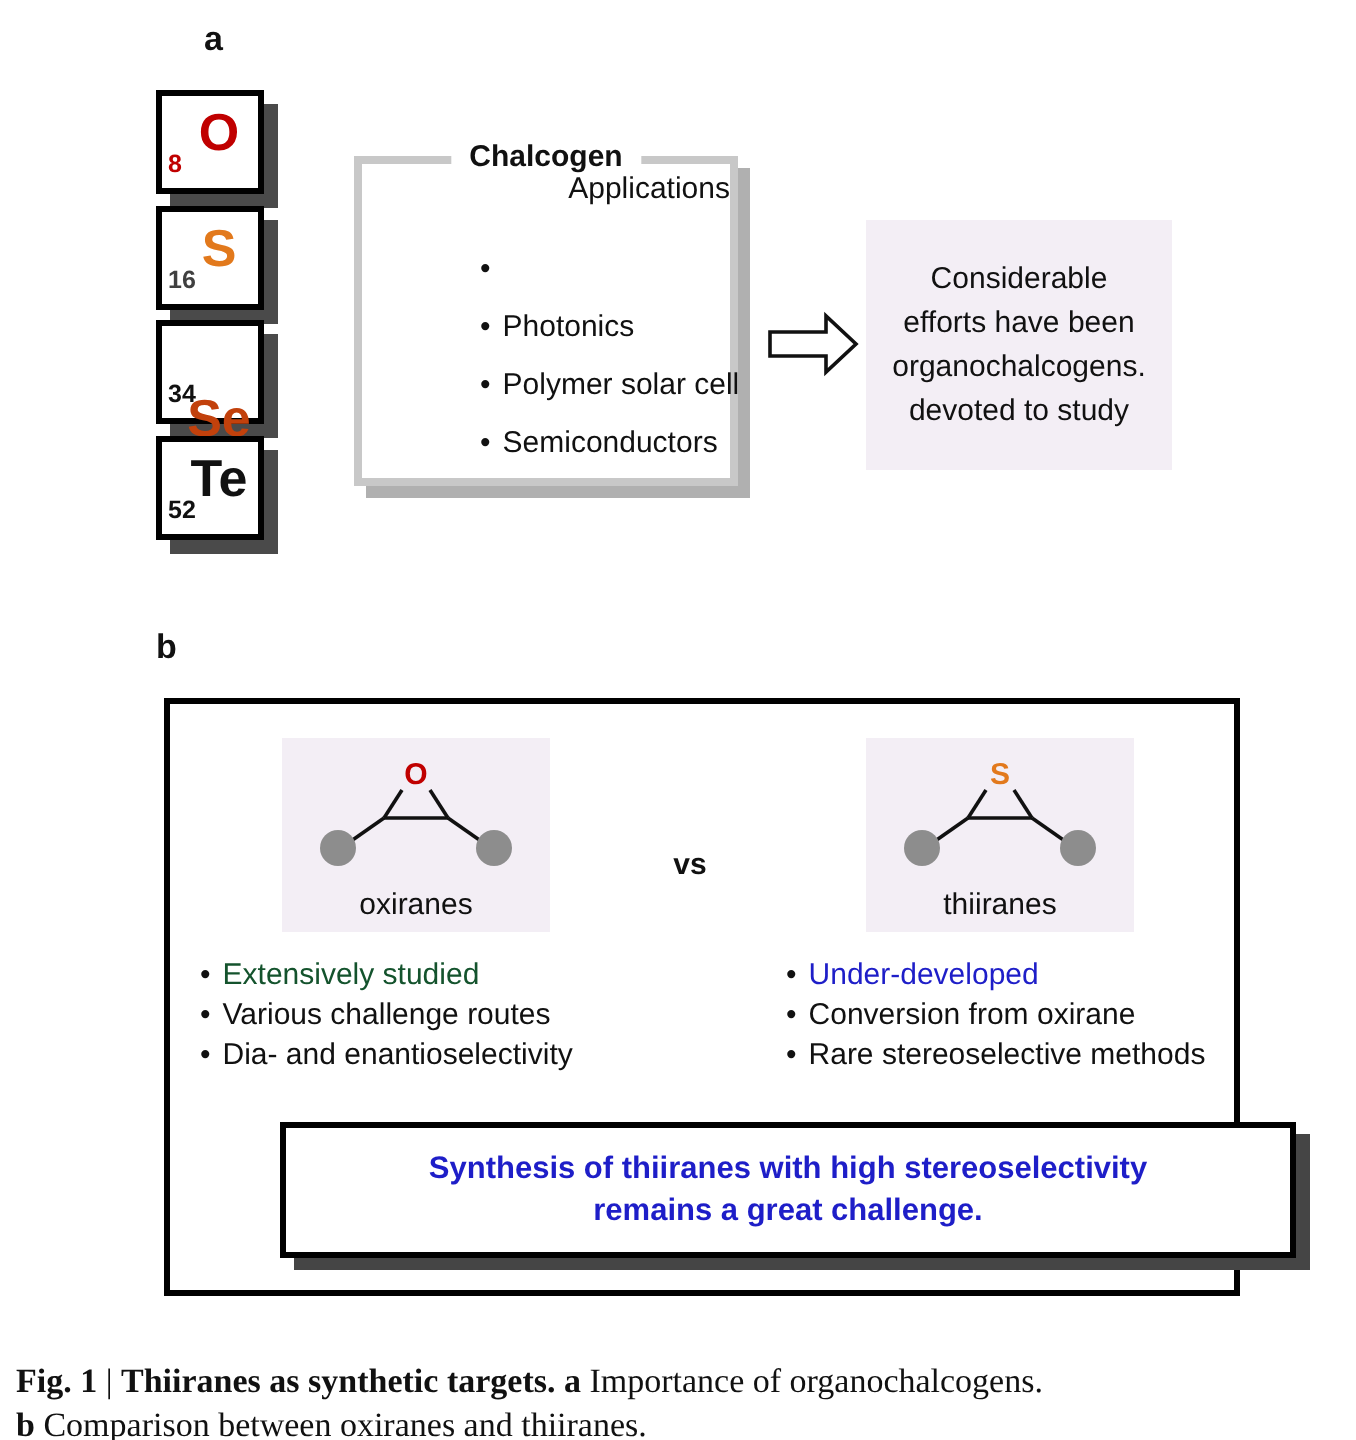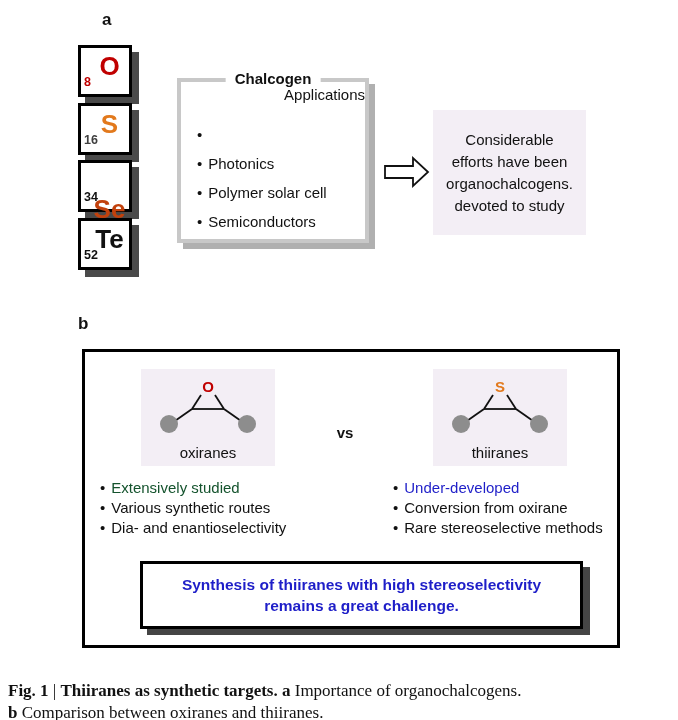--- a/index.html
+++ b/index.html
@@ -11,21 +11,21 @@
   
   .tile{position:absolute;left:78px;width:54px;height:52px;background:#fff;
         border:3px solid #000;box-sizing:border-box;box-shadow:7px 7px 0 #4a4a4a;}
   .tile-sym{position:absolute;left:12px;right:3px;top:5px;text-align:center;
             font-size:26px;font-weight:bold;line-height:1;}
   .tile-num{position:absolute;left:3px;bottom:5px;font-size:12.5px;font-weight:bold;}
 
   
   .chalc-box{position:absolute;left:177px;top:78px;width:192px;height:165px;
              background:#fff;border:4px solid #c8c8c8;box-sizing:border-box;
-             box-shadow:6px 6px 0 #b0b0b0;}
+             box-shadow:6px 6px 0 #b0b0b0;padding-left:43px;}
   .chalc-title{position:absolute;top:-12px;left:50%;transform:translateX(-50%);
                background:#fff;padding:0 9px;font-size:15px;font-weight:bold;white-space:nowrap;}
   .chalc-sub{text-align:right;margin-top:4px;font-size:15px;}
   .chalc-items{margin-top:23px;padding-left:16px;font-size:15px;}
   .chalc-items .bullet-line{margin-bottom:12px;}
 
   .bullet-line{display:flex;align-items:baseline;white-space:nowrap;}
   .bullet-line .dot{color:#111;margin-right:6px;}
 
   
@@ -44,21 +44,21 @@
   .mol-panel.th{left:348px;}
   .mol-svg{position:absolute;left:0;top:4px;}
   .mol-name{position:absolute;left:0;right:0;bottom:5px;text-align:center;font-size:15px;}
   .vs{position:absolute;left:240px;top:72px;width:40px;text-align:center;
       font-weight:bold;font-size:15px;}
   .points{position:absolute;top:127px;font-size:15px;}
   .points.left{left:15px;}
   .points.right{left:308px;}
   .points .bullet-line{height:20px;}
 
-  .challenge{position:absolute;left:55px;top:209px;width:443px;height:68px;
+  .challenge{position:absolute;left:55px;top:209px;width:508px;height:68px;
              border:3px solid #000;box-sizing:border-box;background:#fff;
              box-shadow:7px 6px 0 #454545;display:flex;flex-direction:column;
              justify-content:center;align-items:center;
              font-size:15.5px;font-weight:bold;line-height:21px;text-align:center;}
 
   
   .caption{position:absolute;left:8px;top:680px;width:664px;
            font-family:"Liberation Serif",serif;font-size:17px;line-height:22px;color:#111;}
   .caption b{font-weight:bold;}
   .caption .sep{font-weight:normal;}
@@ -154,21 +154,21 @@
       <div class="mol-name">thiiranes</div>
     </div>
 
     <div class="points left">
       <div class="bullet-line">
         <span class="dot">•</span>
         <span style="color: #14532d;">Extensively studied</span>
       </div>
       <div class="bullet-line">
         <span class="dot">•</span>
-        <span>Various synthetic routes</span>
+        <span>Various challenge routes</span>
       </div>
       <div class="bullet-line">
         <span class="dot">•</span>
         <span>Dia- and enantioselectivity</span>
       </div>
     </div>
 
     <div class="points right">
       <div class="bullet-line">
         <span class="dot">•</span>

